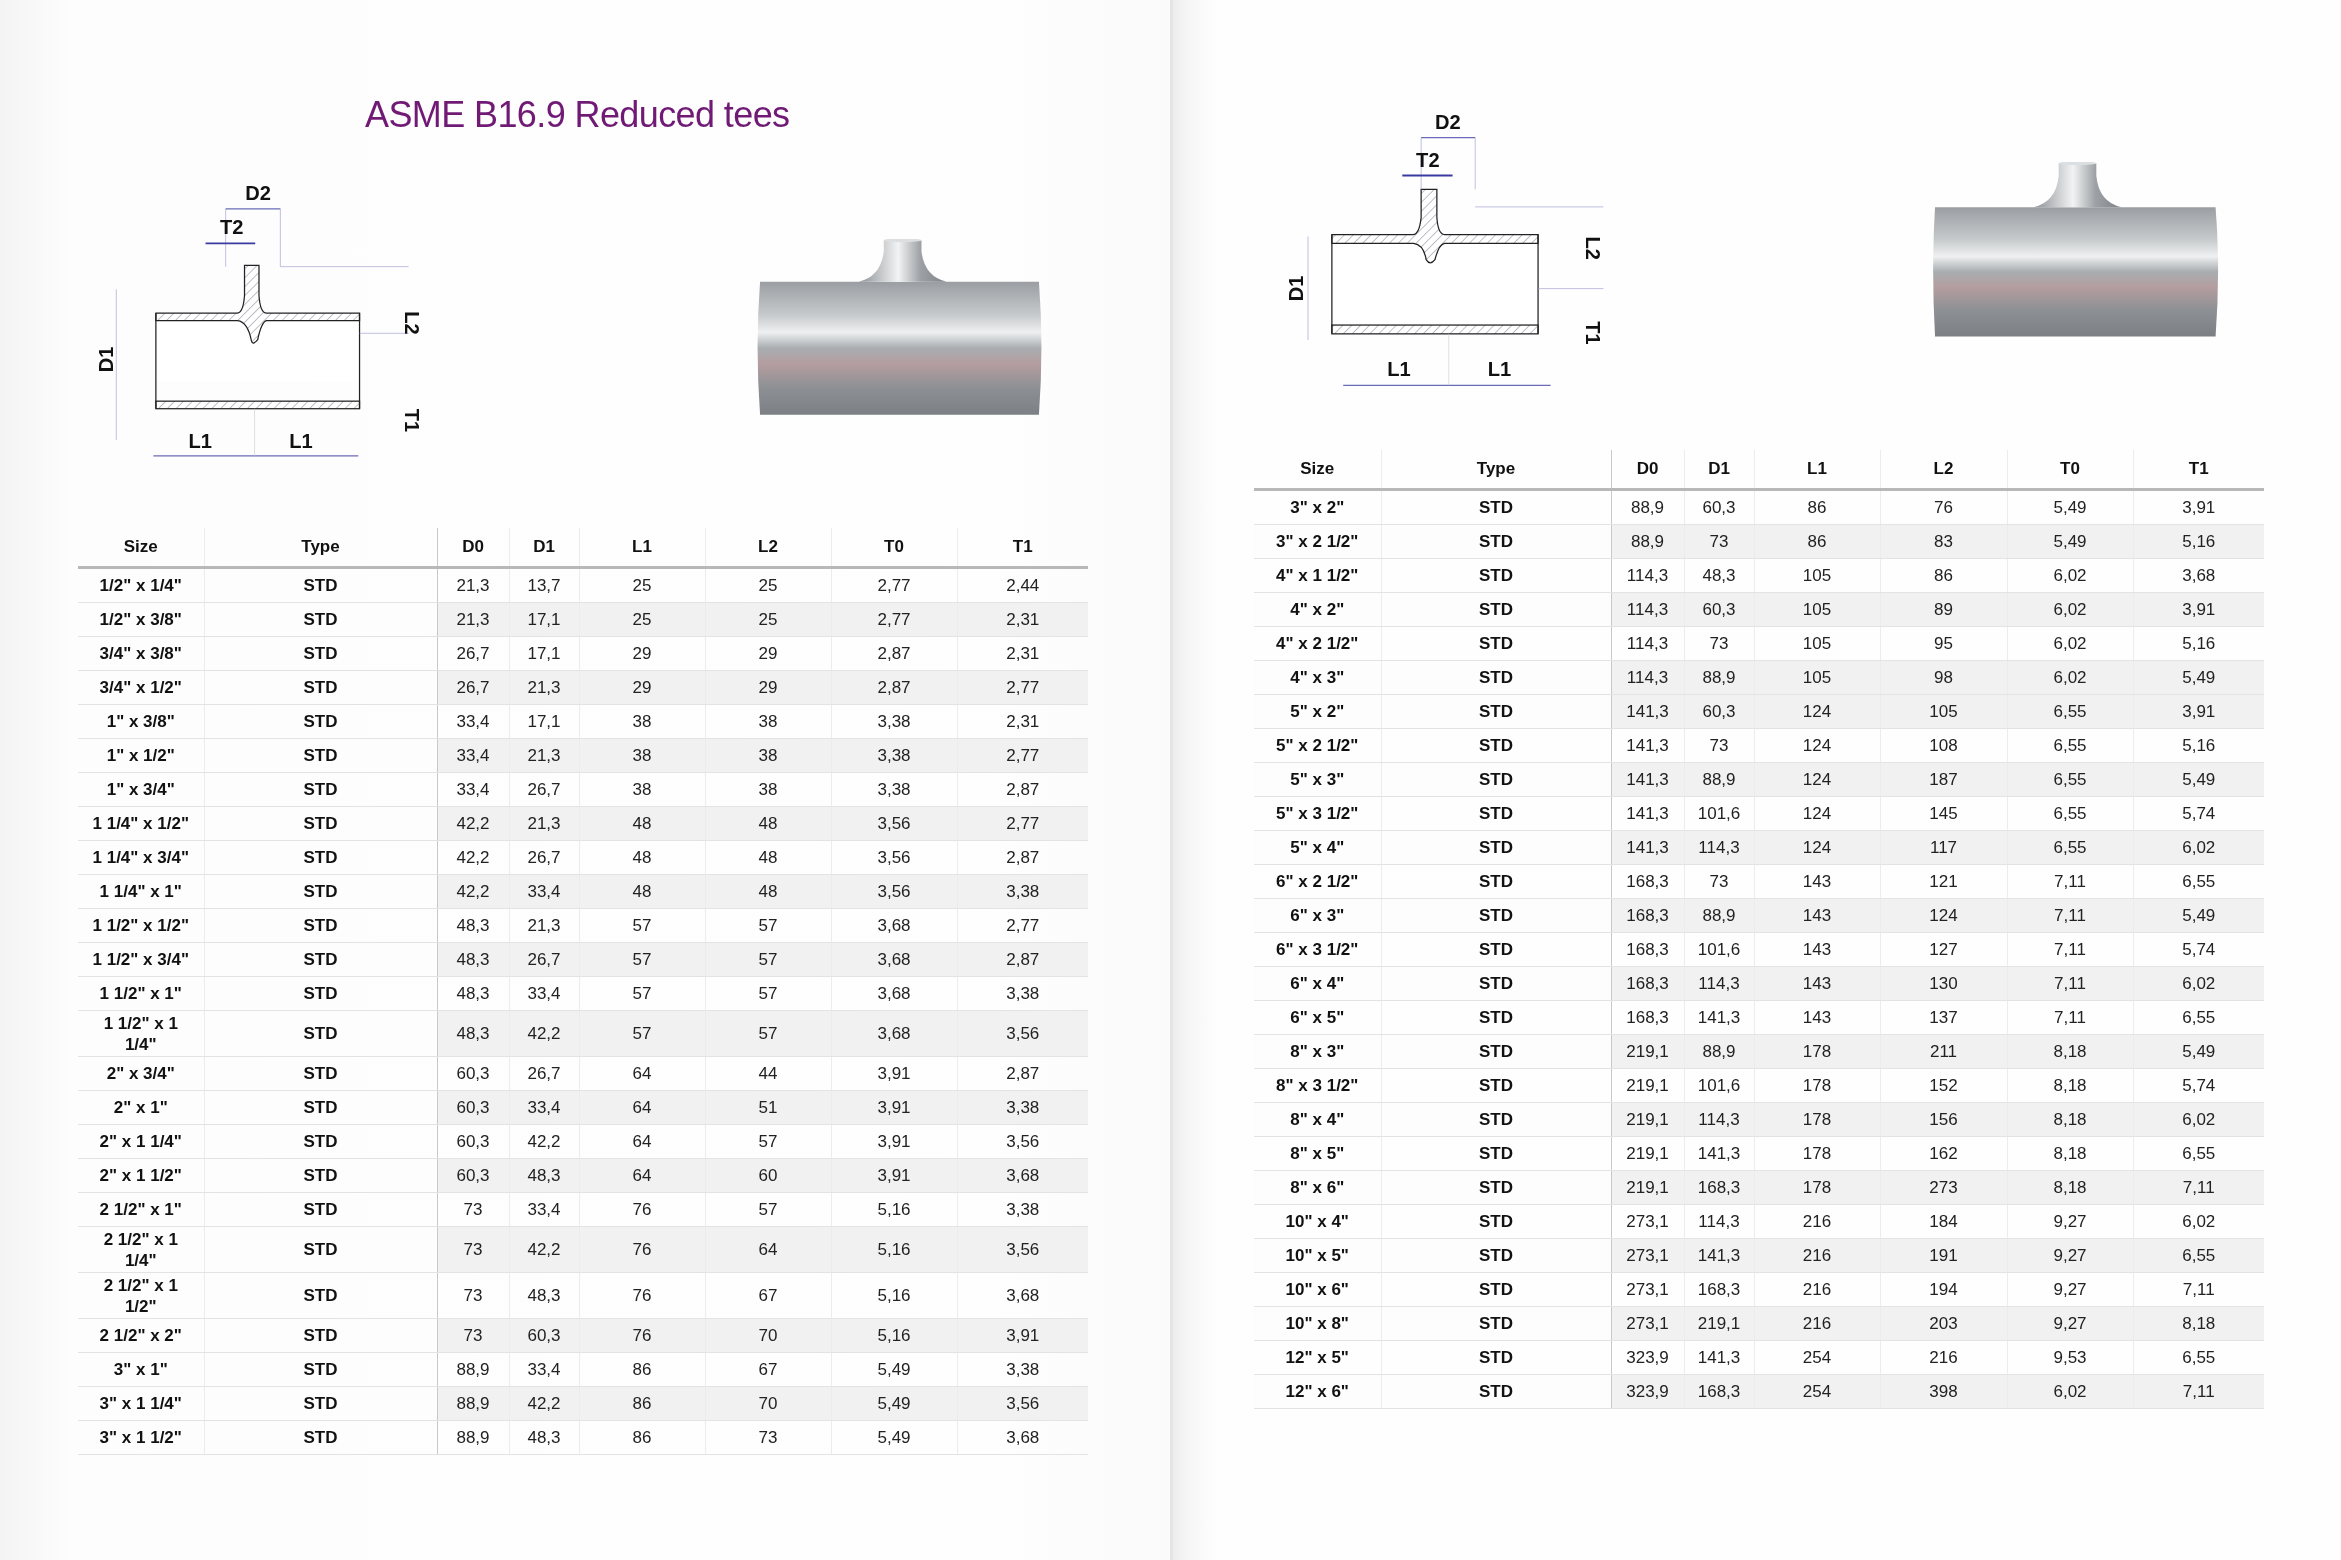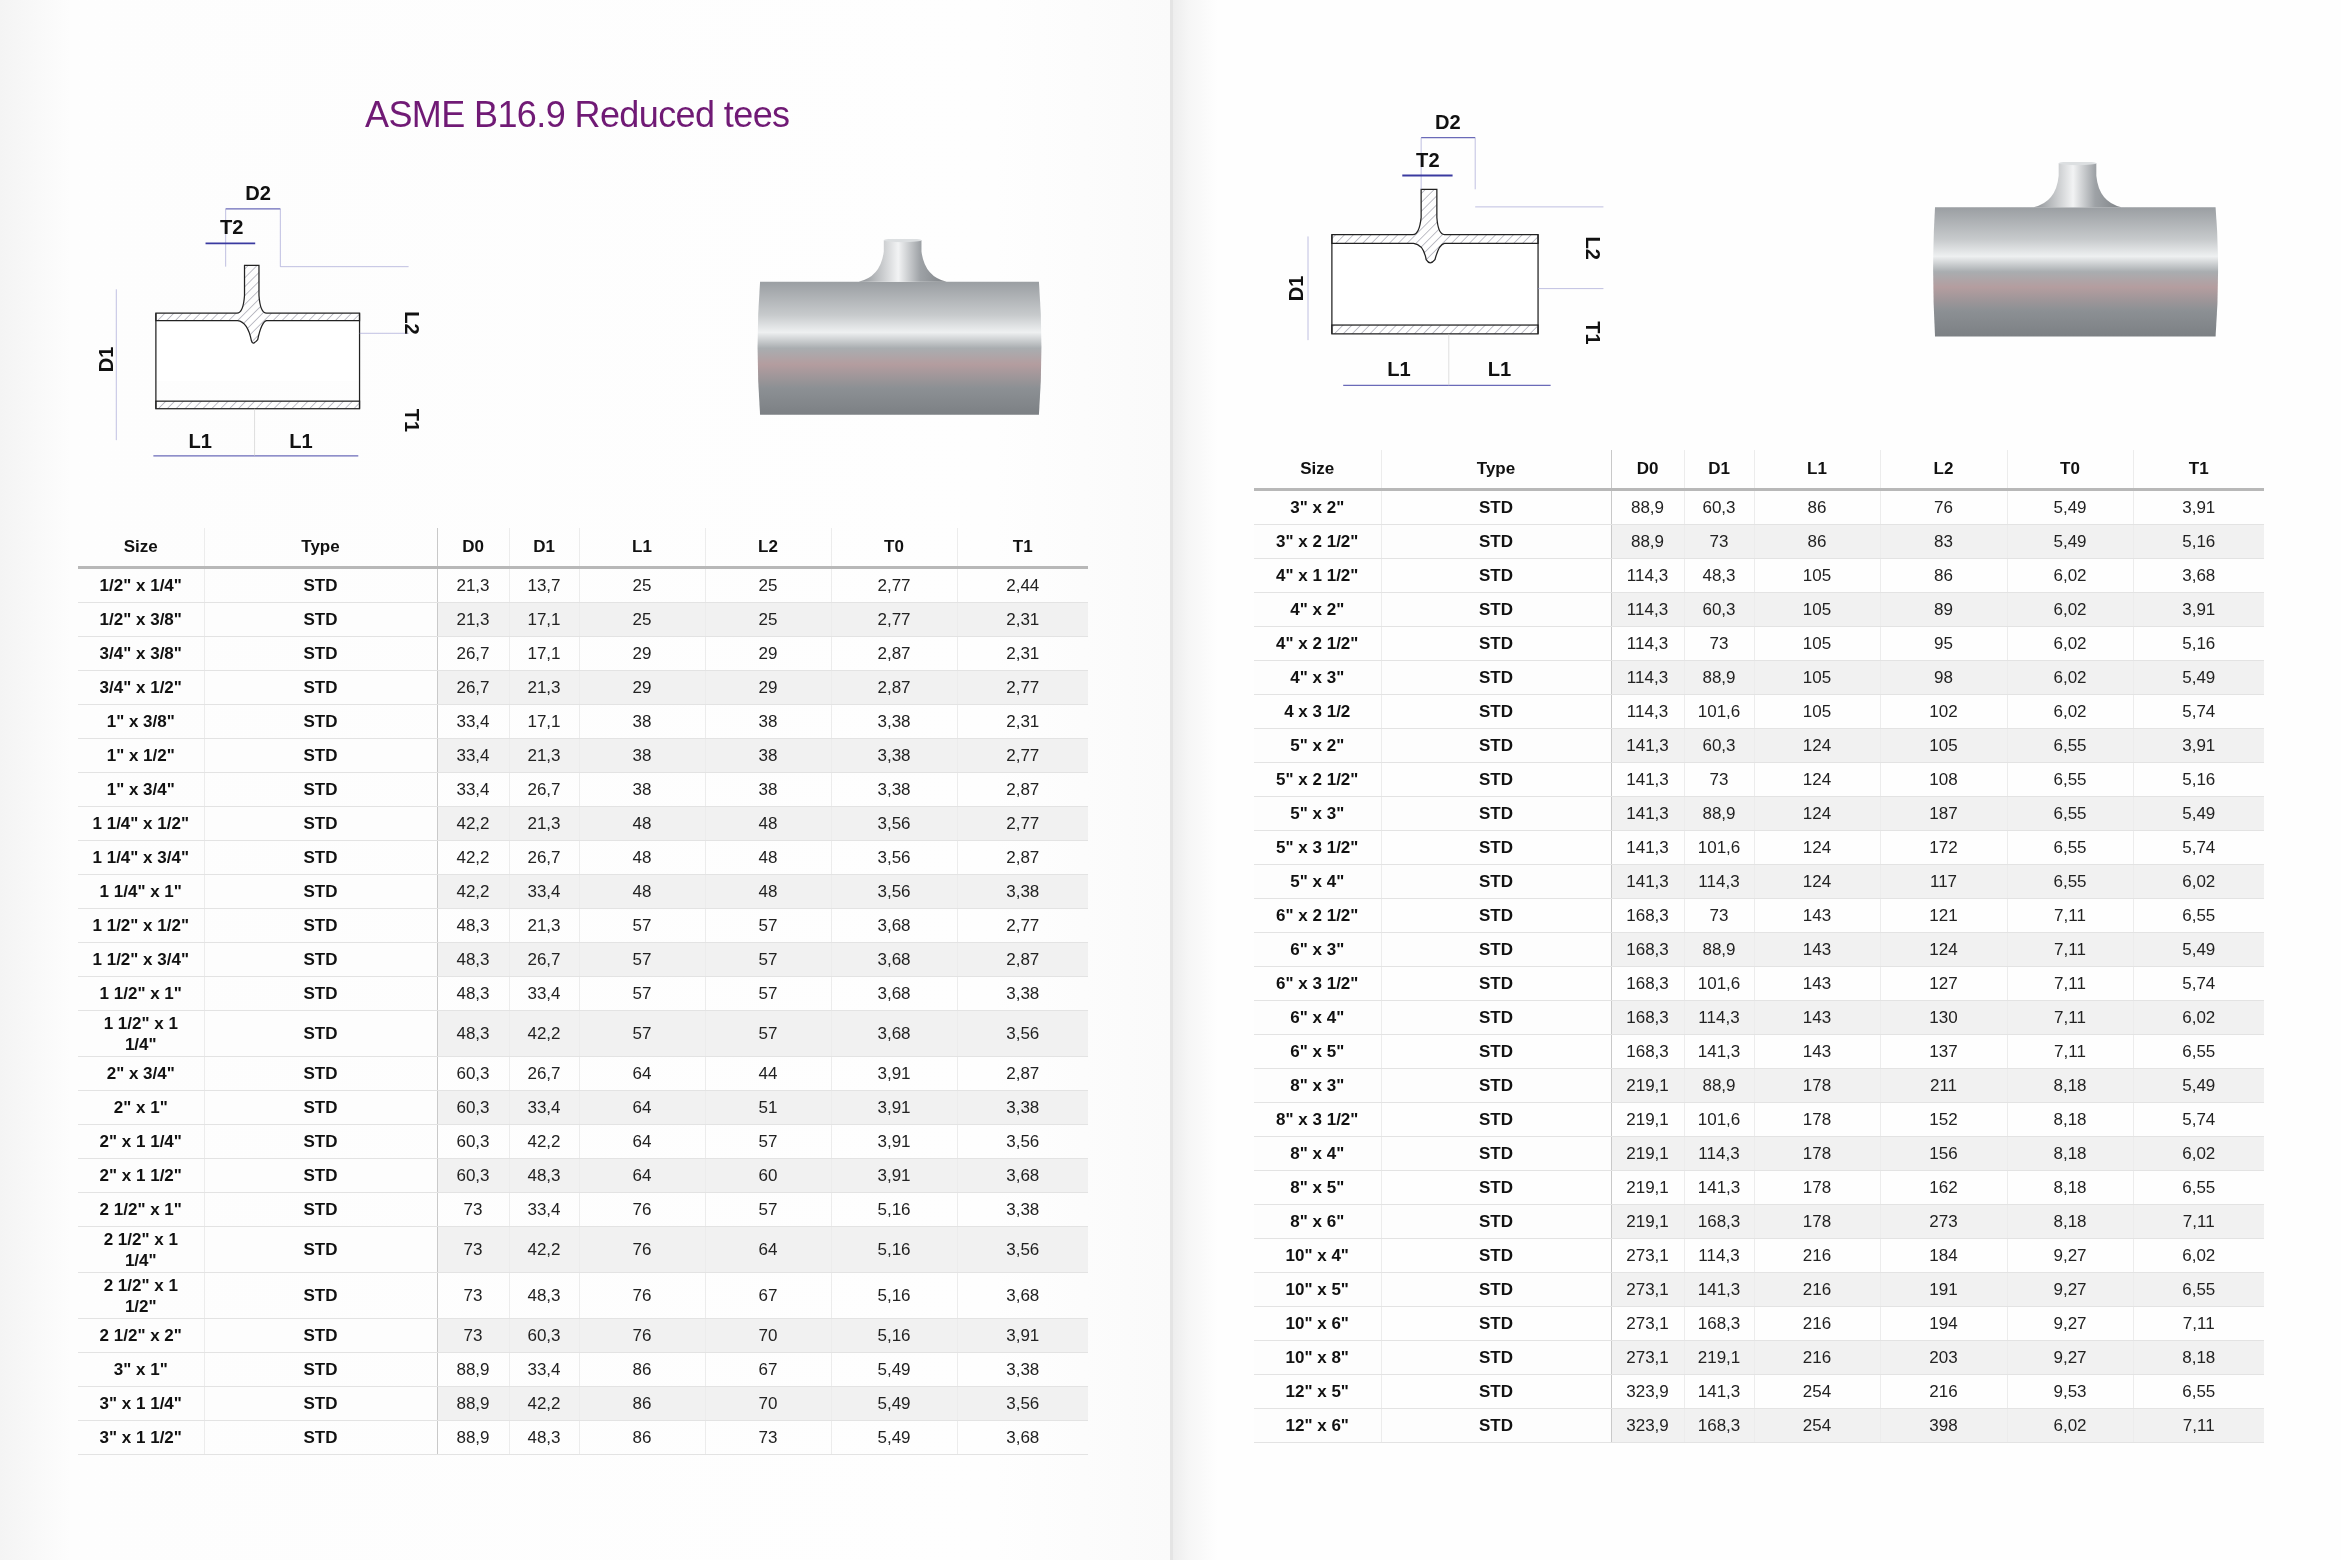--- a/index.html
+++ b/index.html
@@ -525,30 +525,20 @@
       <tr class="alt">
         <td class="size" style="height: 33px;">4" x 3"</td>
         <td class="type" style="height: 33px;">STD</td>
         <td class="num" style="height: 33px;">114,3</td>
         <td class="num" style="height: 33px;">88,9</td>
         <td class="num" style="height: 33px;">105</td>
         <td class="num" style="height: 33px;">98</td>
         <td class="num" style="height: 33px;">6,02</td>
         <td class="num" style="height: 33px;">5,49</td>
       </tr>
-      <tr>
-        <td class="size" style="height: 33px;">4 x 3 1/2</td>
-        <td class="type" style="height: 33px;">STD</td>
-        <td class="num" style="height: 33px;">114,3</td>
-        <td class="num" style="height: 33px;">101,6</td>
-        <td class="num" style="height: 33px;">105</td>
-        <td class="num" style="height: 33px;">102</td>
-        <td class="num" style="height: 33px;">6,02</td>
-        <td class="num" style="height: 33px;">5,74</td>
-      </tr>
       <tr class="alt">
         <td class="size" style="height: 33px;">5" x 2"</td>
         <td class="type" style="height: 33px;">STD</td>
         <td class="num" style="height: 33px;">141,3</td>
         <td class="num" style="height: 33px;">60,3</td>
         <td class="num" style="height: 33px;">124</td>
         <td class="num" style="height: 33px;">105</td>
         <td class="num" style="height: 33px;">6,55</td>
         <td class="num" style="height: 33px;">3,91</td>
       </tr>
@@ -571,21 +561,21 @@
         <td class="num" style="height: 33px;">187</td>
         <td class="num" style="height: 33px;">6,55</td>
         <td class="num" style="height: 33px;">5,49</td>
       </tr>
       <tr>
         <td class="size" style="height: 33px;">5" x 3 1/2"</td>
         <td class="type" style="height: 33px;">STD</td>
         <td class="num" style="height: 33px;">141,3</td>
         <td class="num" style="height: 33px;">101,6</td>
         <td class="num" style="height: 33px;">124</td>
-        <td class="num" style="height: 33px;">172</td>
+        <td class="num" style="height: 33px;">145</td>
         <td class="num" style="height: 33px;">6,55</td>
         <td class="num" style="height: 33px;">5,74</td>
       </tr>
       <tr class="alt">
         <td class="size" style="height: 33px;">5" x 4"</td>
         <td class="type" style="height: 33px;">STD</td>
         <td class="num" style="height: 33px;">141,3</td>
         <td class="num" style="height: 33px;">114,3</td>
         <td class="num" style="height: 33px;">124</td>
         <td class="num" style="height: 33px;">117</td>

